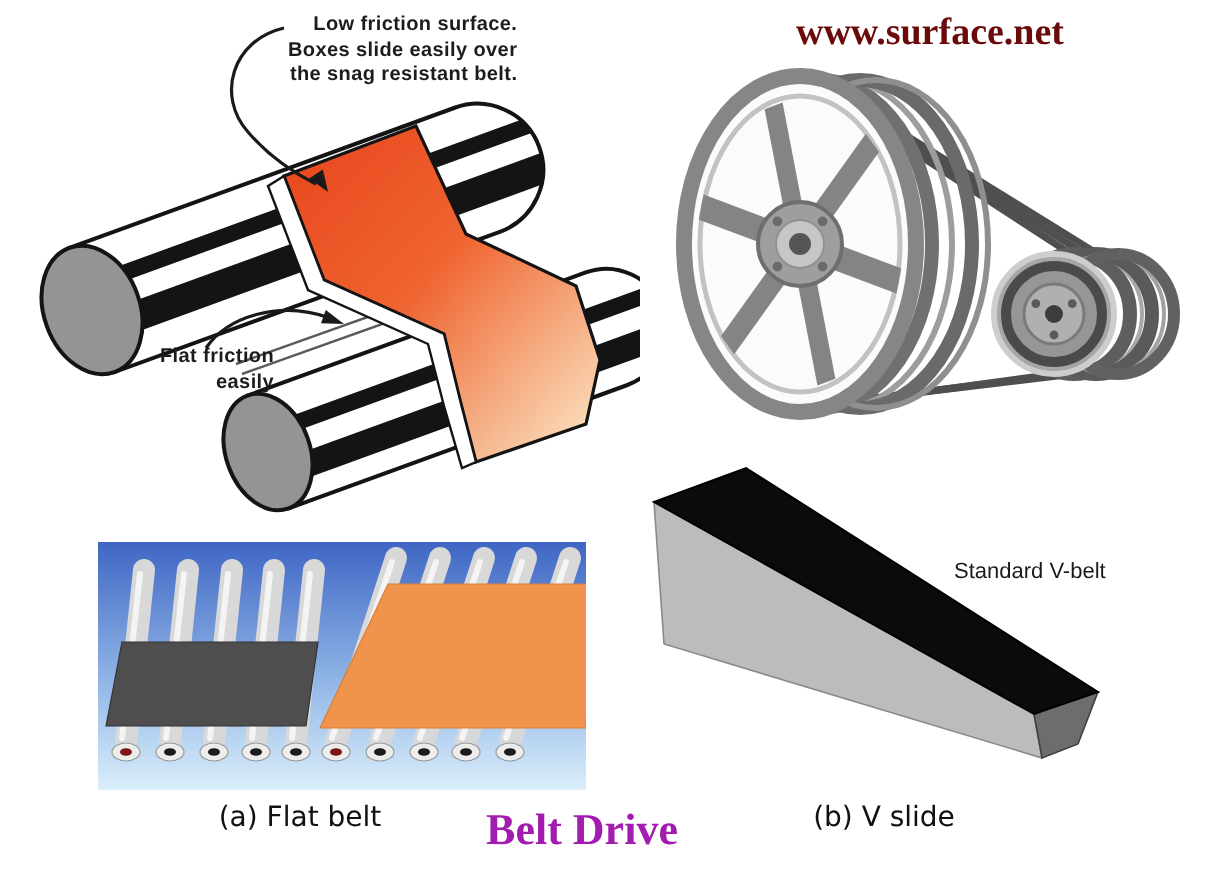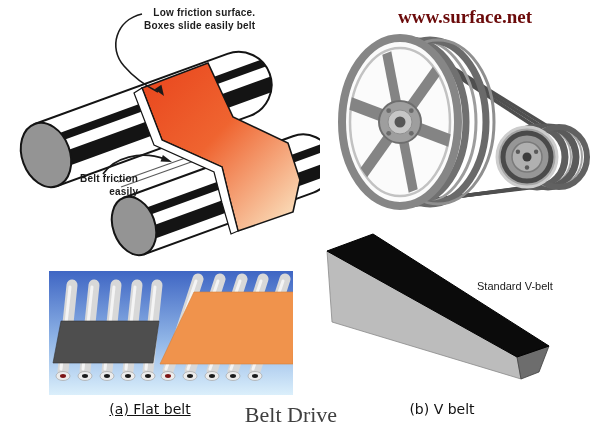--- a/index.html
+++ b/index.html
@@ -5,24 +5,24 @@
   html,body{margin:0;padding:0;background:#fff;}
   .stage{position:relative;width:606px;height:442px;background:#ffffff;overflow:hidden;
          font-family:"Liberation Sans",sans-serif;color:#1c1c1c;}
   .abs{position:absolute;}
   svg{display:block;}
   .note{font-weight:bold;font-size:10px;line-height:12.5px;color:#1c1c1c;letter-spacing:0.2px;text-align:right;}
   .watermark{left:360px;top:6px;width:210px;text-align:center;
              font-family:"Liberation Serif",serif;font-weight:bold;font-size:19px;color:#6b0a0a;}
   .vbelt-label{left:477px;top:280px;font-size:11px;color:#1a1a1a;}
   .caption{font-size:14px;color:#111;text-align:center;font-family:"DejaVu Sans",sans-serif;}
-  .cap-a{left:60px;top:401px;width:180px;text-decoration:underline;}
+  .cap-a{left:60px;top:401px;width:180px;}
   .cap-b{left:352px;top:401px;width:180px;}
   .fig-title{left:200px;top:402px;width:182px;text-align:center;
-             font-family:"Liberation Serif",serif;font-weight:normal;font-size:22px;color:#404040;}
+             font-family:"Liberation Serif",serif;font-weight:bold;font-size:22px;color:#a21caf;}
 </style>
 </head>
 <body>
 
 <div class="stage">
 
   <svg class="abs" style="left:0;top:0" width="320" height="265" viewBox="0 0 320 265">
     <defs>
       <linearGradient id="beltGrad" x1="0" y1="0" x2="1" y2="1">
         <stop offset="0" stop-color="#e8441c"></stop>
@@ -198,31 +198,32 @@
   </svg>
 
   <svg class="abs" style="left:315px;top:226px" width="250" height="165" viewBox="0 0 250 165">
     <polygon points="12,25 202,131 206,153 17,96" fill="#bcbcbc" stroke="#8a8a8a" stroke-width="0.8"></polygon>
     <polygon points="202,131 234,120 224,146 206,153" fill="#6d6d6d" stroke="#3f3f3f" stroke-width="0.8"></polygon>
     <polygon points="12,25 58,8 234,120 202,131" fill="#0b0b0b" stroke="#000000" stroke-width="1"></polygon>
   </svg>
 
   <div class="abs note" style="left:144px;top:7px">
     <div>Low friction surface.</div>
-    <div>Boxes slide easily belt</div>
+    <div>Boxes slide easily over</div>
+    <div>the snag resistant belt.</div>
   </div>
 
   <div class="abs note" style="left:80px;top:173px">
-    <div>Belt friction</div>
+    <div>Flat friction</div>
     <div>easily</div>
   </div>
 
   <div class="abs watermark">www.surface.net</div>
 
   <div class="abs vbelt-label">Standard V-belt</div>
 
   <div class="abs caption cap-a">(a) Flat belt</div>
 
   <div class="abs fig-title">Belt Drive</div>
 
-  <div class="abs caption cap-b">(b) V belt</div>
+  <div class="abs caption cap-b">(b) V slide</div>
 
 </div>
 
 </body></html>

